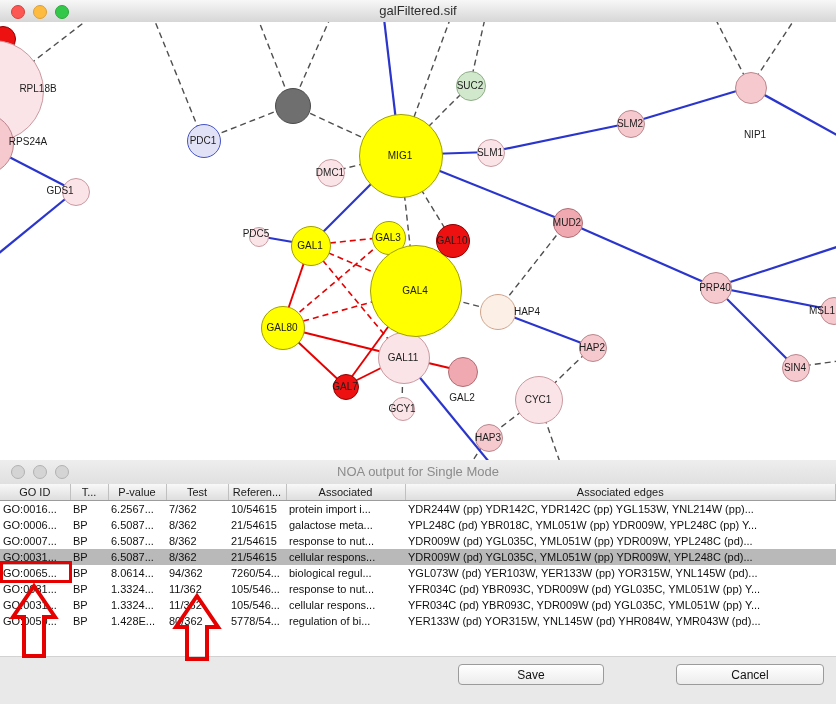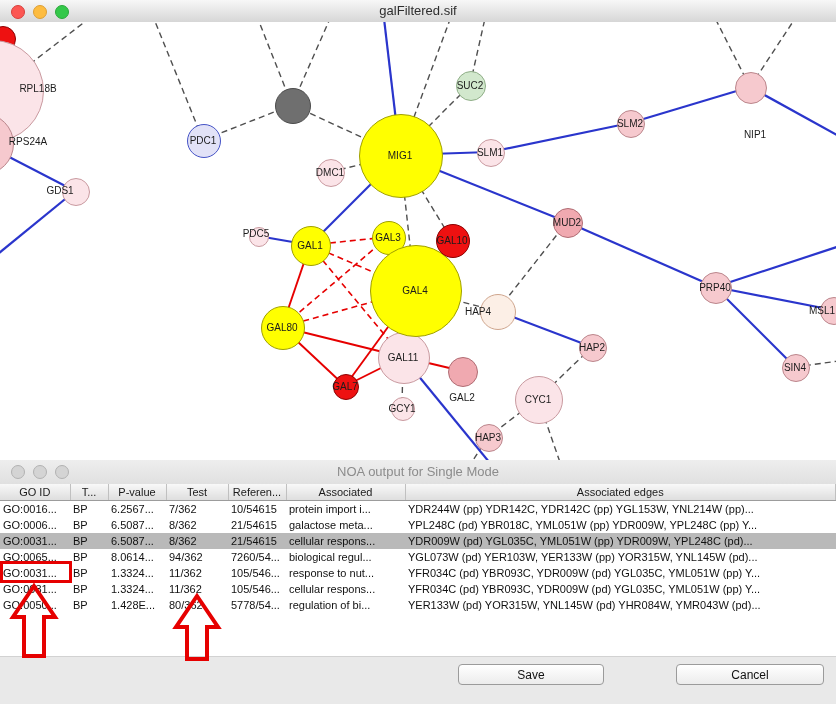--- a/index.html
+++ b/index.html
@@ -167,21 +167,21 @@
         <span class="nlabel" style="left: 795px; top: 345px;">SIN4</span>
         <span class="nlabel" style="left: 256px; top: 211px;">PDC5</span>
         <span class="nlabel" style="left: 310px; top: 223px;">GAL1</span>
         <span class="nlabel" style="left: 388px; top: 215px;">GAL3</span>
         <span class="nlabel" style="left: 400px; top: 133px;">MIG1</span>
         <span class="nlabel" style="left: 282px; top: 305px;">GAL80</span>
         <span class="nlabel" style="left: 403px; top: 335px;">GAL11</span>
         <span class="nlabel" style="left: 462px; top: 349px; margin-top: 26px;">GAL2</span>
         <span class="nlabel" style="left: 345px; top: 364px;">GAL7</span>
         <span class="nlabel" style="left: 402px; top: 386px;">GCY1</span>
-        <span class="nlabel" style="left: 470px; top: 289px; padding-left: 16px;">HAP4</span>
+        <span class="nlabel" style="left: 519px; top: 289px; padding-left: 16px;">HAP4</span>
         <span class="nlabel" style="left: 592px; top: 325px;">HAP2</span>
         <span class="nlabel" style="left: 538px; top: 377px;">CYC1</span>
         <span class="nlabel" style="left: 488px; top: 415px;">HAP3</span>
         <span class="nlabel" style="left: 415px; top: 268px;">GAL4</span>
         <span class="nlabel" style="left: 452px; top: 218px;">GAL10</span>
       </div>
   </div>
 </div>
 
 <div class="window" id="table-window">
@@ -227,20 +227,29 @@
           </tr>
           <tr>
             <td>GO:0006...</td>
             <td>BP</td>
             <td>6.5087...</td>
             <td>8/362</td>
             <td>21/54615</td>
             <td>galactose meta...</td>
             <td>YPL248C (pd) YBR018C, YML051W (pp) YDR009W, YPL248C (pp) Y...</td>
           </tr>
+          <tr>
+            <td>GO:0007...</td>
+            <td>BP</td>
+            <td>6.5087...</td>
+            <td>8/362</td>
+            <td>21/54615</td>
+            <td>response to nut...</td>
+            <td>YDR009W (pd) YGL035C, YML051W (pp) YDR009W, YPL248C (pd)...</td>
+          </tr>
           <tr class="selected">
             <td>GO:0031...</td>
             <td>BP</td>
             <td>6.5087...</td>
             <td>8/362</td>
             <td>21/54615</td>
             <td>cellular respons...</td>
             <td>YDR009W (pd) YGL035C, YML051W (pp) YDR009W, YPL248C (pd)...</td>
           </tr>
           <tr>

